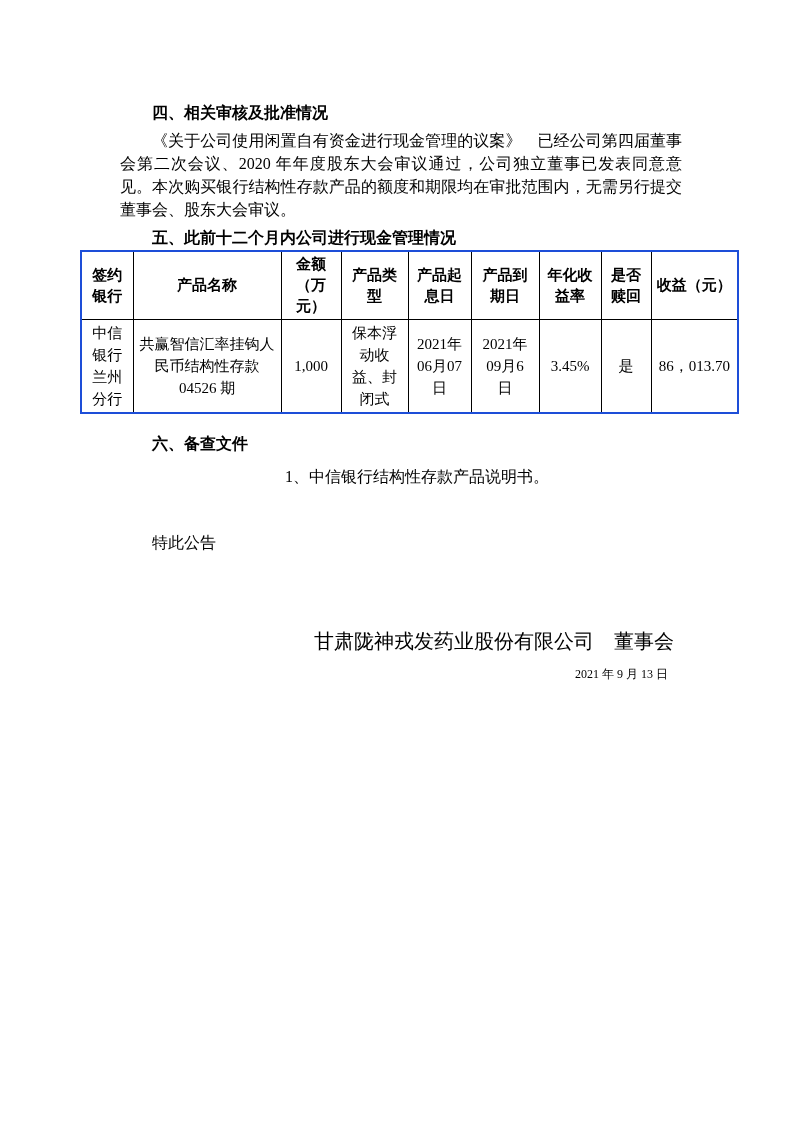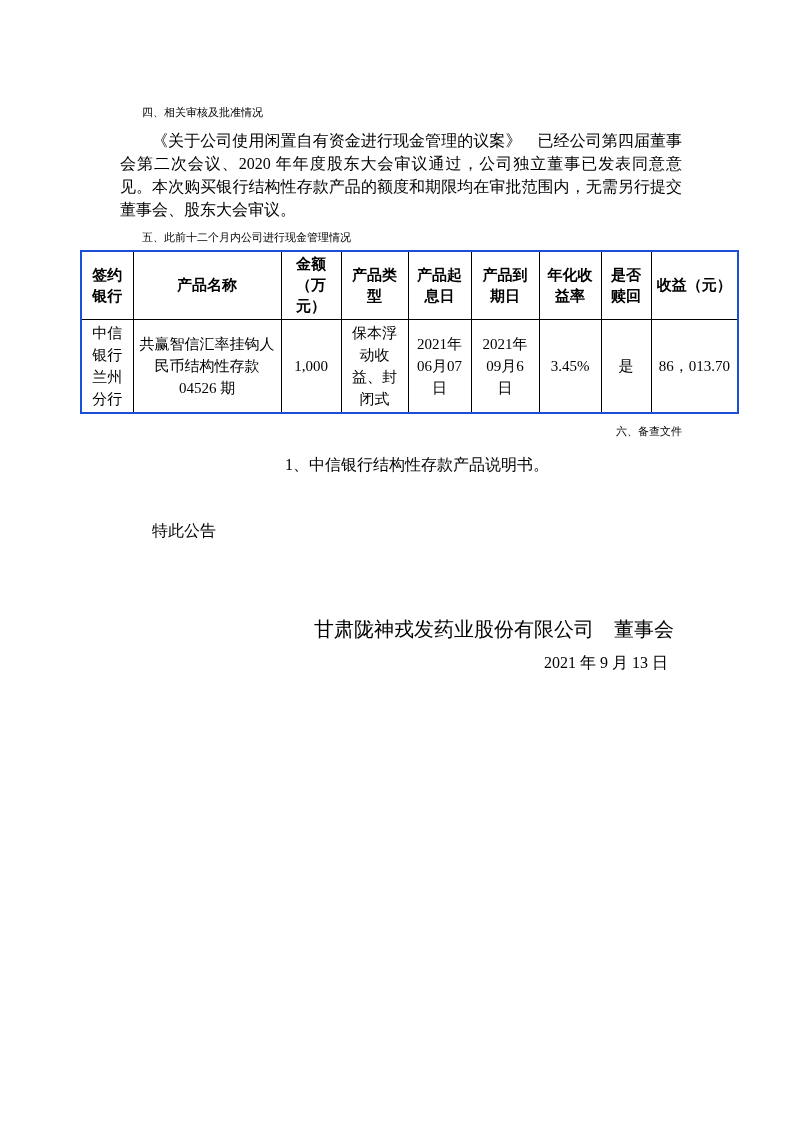--- a/index.html
+++ b/index.html
@@ -14,23 +14,23 @@
     font-family: "Liberation Serif", "DejaVu Serif", serif;
     color: #000000;
   }
   .content {
     position: absolute;
     left: 120px;
     top: 96px;
     width: 562px;
   }
   .sec-heading {
-    font-size: 11px;
+    font-size: 16px;
     line-height: 33px;
-    font-weight: normal;
+    font-weight: bold;
     text-indent: 2em;
     white-space: nowrap;
   }
   .body-par {
     font-size: 16px;
     line-height: 23px;
     text-align: justify;
     text-indent: 2em;
   }
   .doc-table {
@@ -82,21 +82,21 @@
     margin-top: 66px;
     text-align: right;
     padding-right: 8px;
   }
   .signature .company {
     font-size: 20px;
     line-height: 33px;
     font-family: Liberation Serif, serif;
   }
   .signature .date {
-    font-size: 16px;
+    font-size: 12px;
     line-height: 33px;
     padding-right: 6px;
   }
 </style>
 </head>
 <body>
 
 <div class="page">
   <div class="content">
 
@@ -139,21 +139,21 @@
           <td class="c4">保本浮动收益、封闭式</td>
           <td class="c5">2021年06月07日</td>
           <td class="c6">2021年09月6日</td>
           <td class="c7">3.45%</td>
           <td class="c8">是</td>
           <td class="c9">86，013.70</td>
         </tr>
       </tbody>
     </table>
 
-    <div class="sec-heading" style="margin-top:1px;text-align:right;">六、备查文件</div>
+    <div class="sec-heading" style="margin-top:13px;">六、备查文件</div>
 
     <div class="plain-line">1、中信银行结构性存款产品说明书。</div>
 
     <div class="closing-line">特此公告</div>
 
     <div class="signature">
       <div class="company">甘肃陇神戎发药业股份有限公司　董事会</div>
       <div class="date">2021 年 9 月 13 日</div>
     </div>
 

